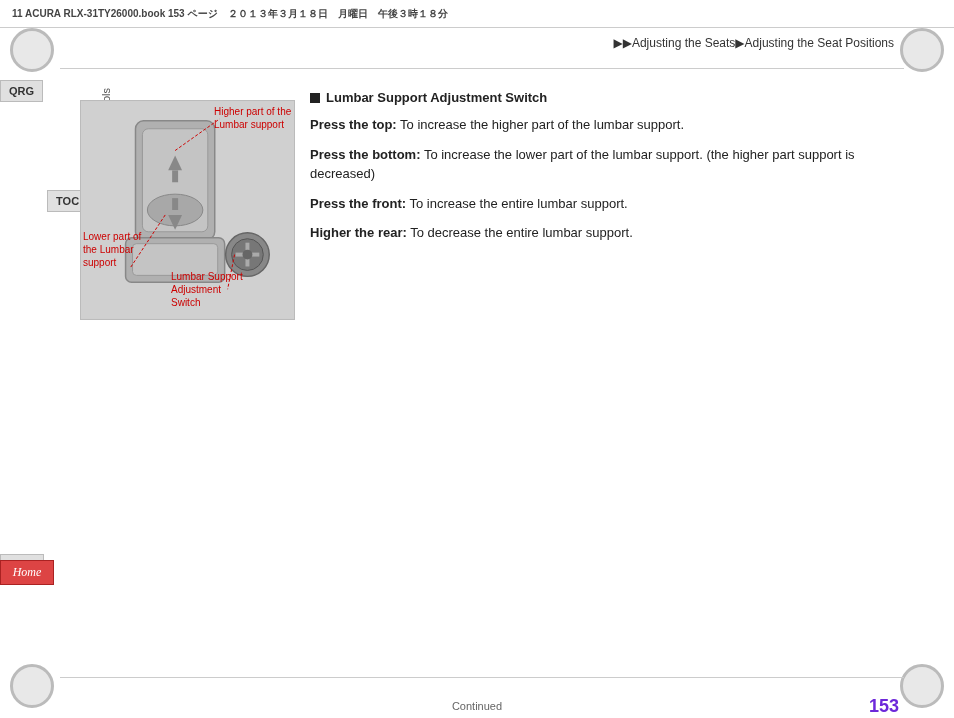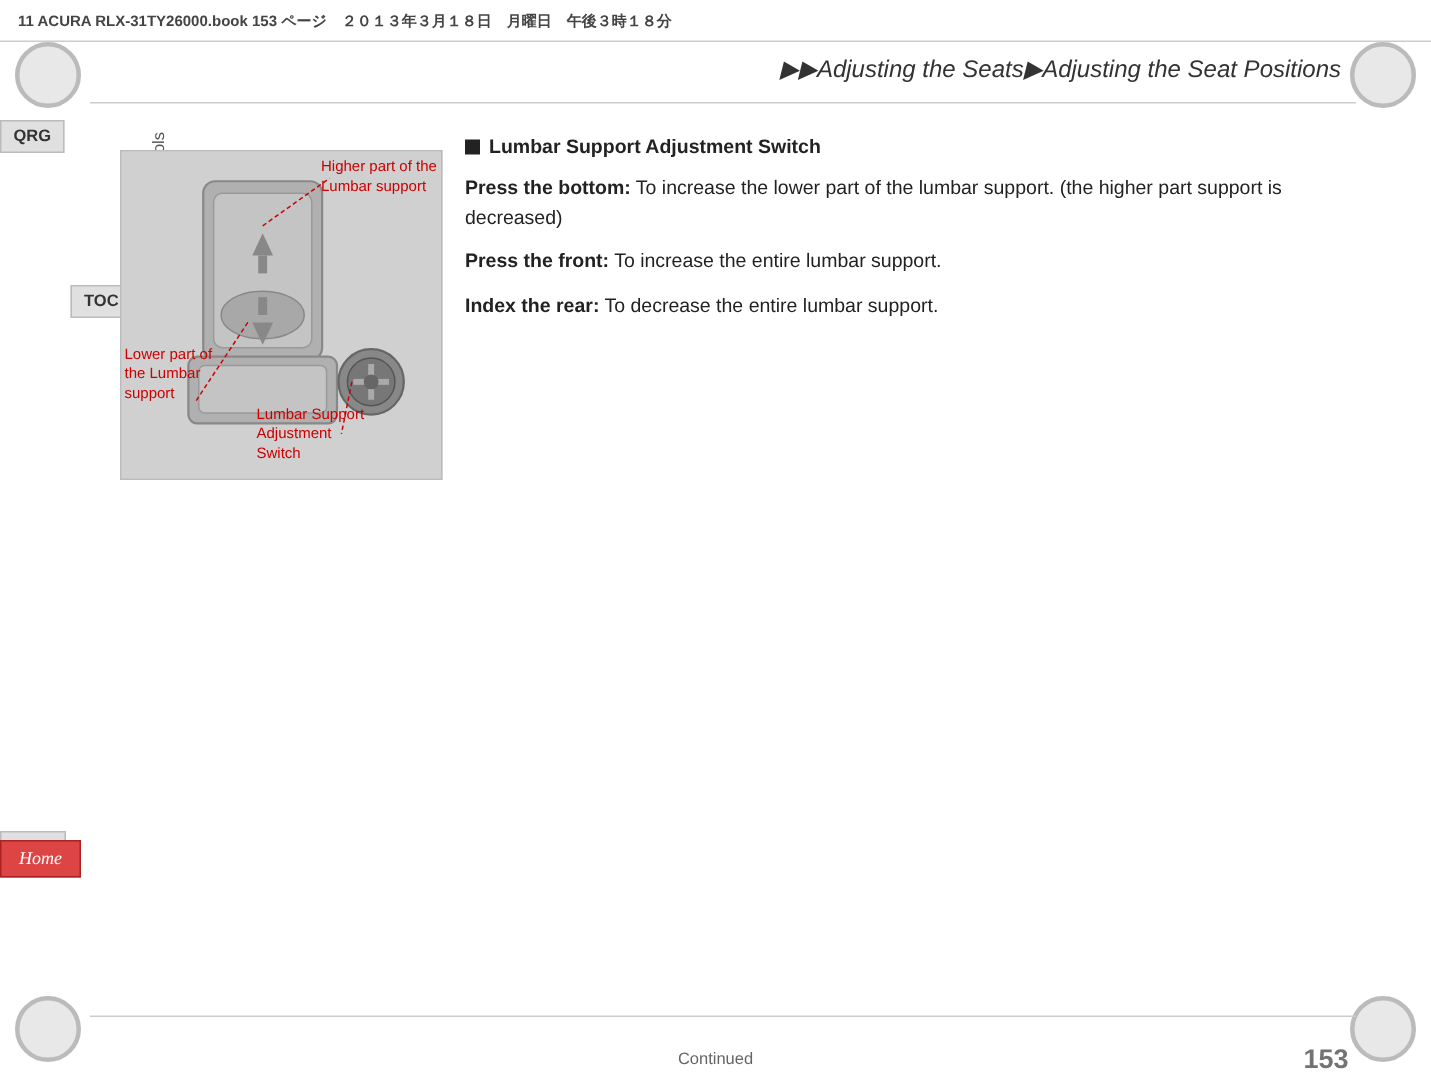--- a/index.html
+++ b/index.html
@@ -28,23 +28,22 @@
       font-size: 10px;
       color: #444;
       font-weight: bold;
     }
 
     
     .breadcrumb {
       position: absolute;
       top: 36px;
       right: 60px;
-      font-size: 16px;
+      font-size: 12px;
       color: #333;
-      font-style: italic;
     }
 
     
     .big-circle {
       position: absolute;
       width: 44px;
       height: 44px;
       border-radius: 50%;
       border: 3px solid #bbb;
       background: #e8e8e8;
@@ -214,21 +213,21 @@
       color: #666;
       position: absolute;
       left: 50%;
       transform: translateX(-50%);
     }
     .page-number {
       position: absolute;
       right: 55px;
       font-size: 18px;
       font-weight: bold;
-      color: #737373;
+      color: #6d28d9;
     }
 
     
     .top-rule {
       position: absolute;
       top: 68px;
       left: 60px;
       right: 50px;
       height: 1px;
       background: #ccc;
@@ -315,31 +314,34 @@
       <div class="diagram-label label-switch">Lumbar Support Adjustment Switch</div>
     </div>
   </div>
 
   <div class="text-content">
     <div class="section-title">
       <span class="black-square"></span>
       <span>Lumbar Support Adjustment Switch</span>
     </div>
 
+    <div class="para">
+      <strong>Press the top:</strong><span> To increase the higher part of the lumbar support.</span>
+    </div>
 
     <div class="para">
       <strong>Press the bottom:</strong><span> To increase the lower part of the lumbar support. (the higher part support is decreased)</span>
     </div>
 
     <div class="para">
       <strong>Press the front:</strong><span> To increase the entire lumbar support.</span>
     </div>
 
     <div class="para">
-      <strong>Index the rear:</strong><span> To decrease the entire lumbar support.</span>
+      <strong>Higher the rear:</strong><span> To decrease the entire lumbar support.</span>
     </div>
   </div>
 
 </div>
 
 <div class="bottom-rule"></div>
 
 <div class="bottom-bar">
   <span class="continued-text">Continued</span>
   <span class="page-number">153</span>

